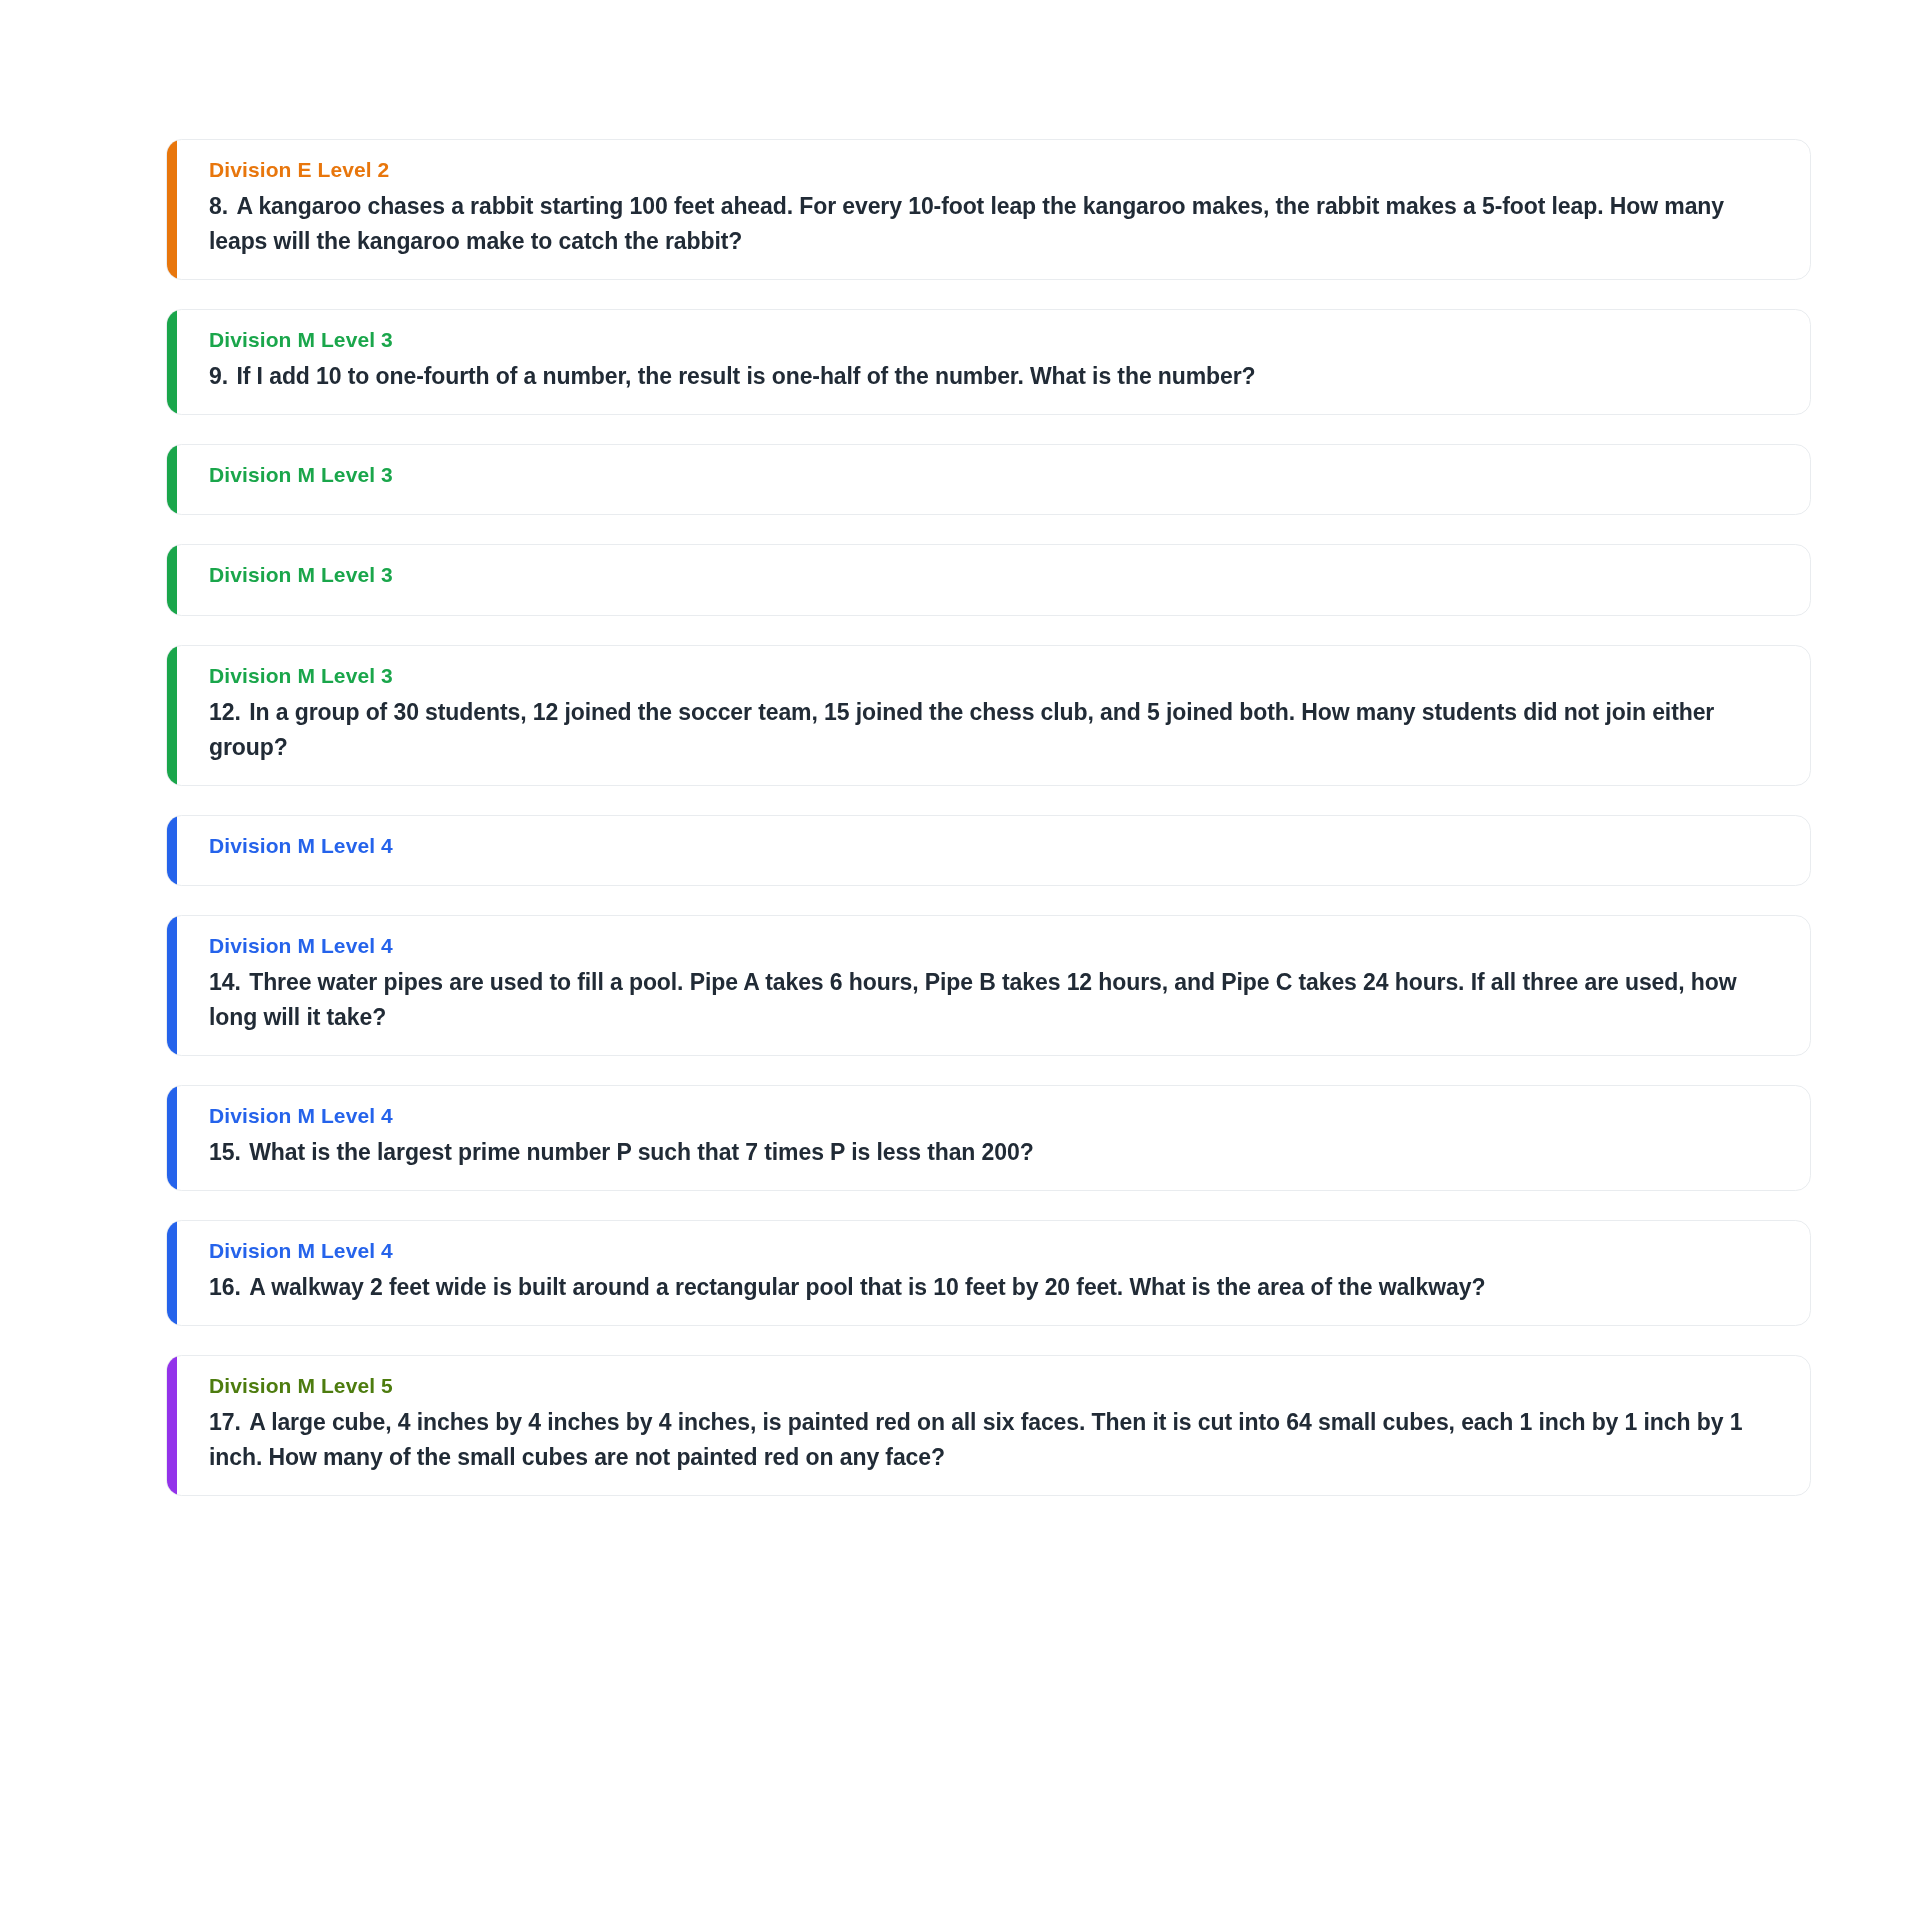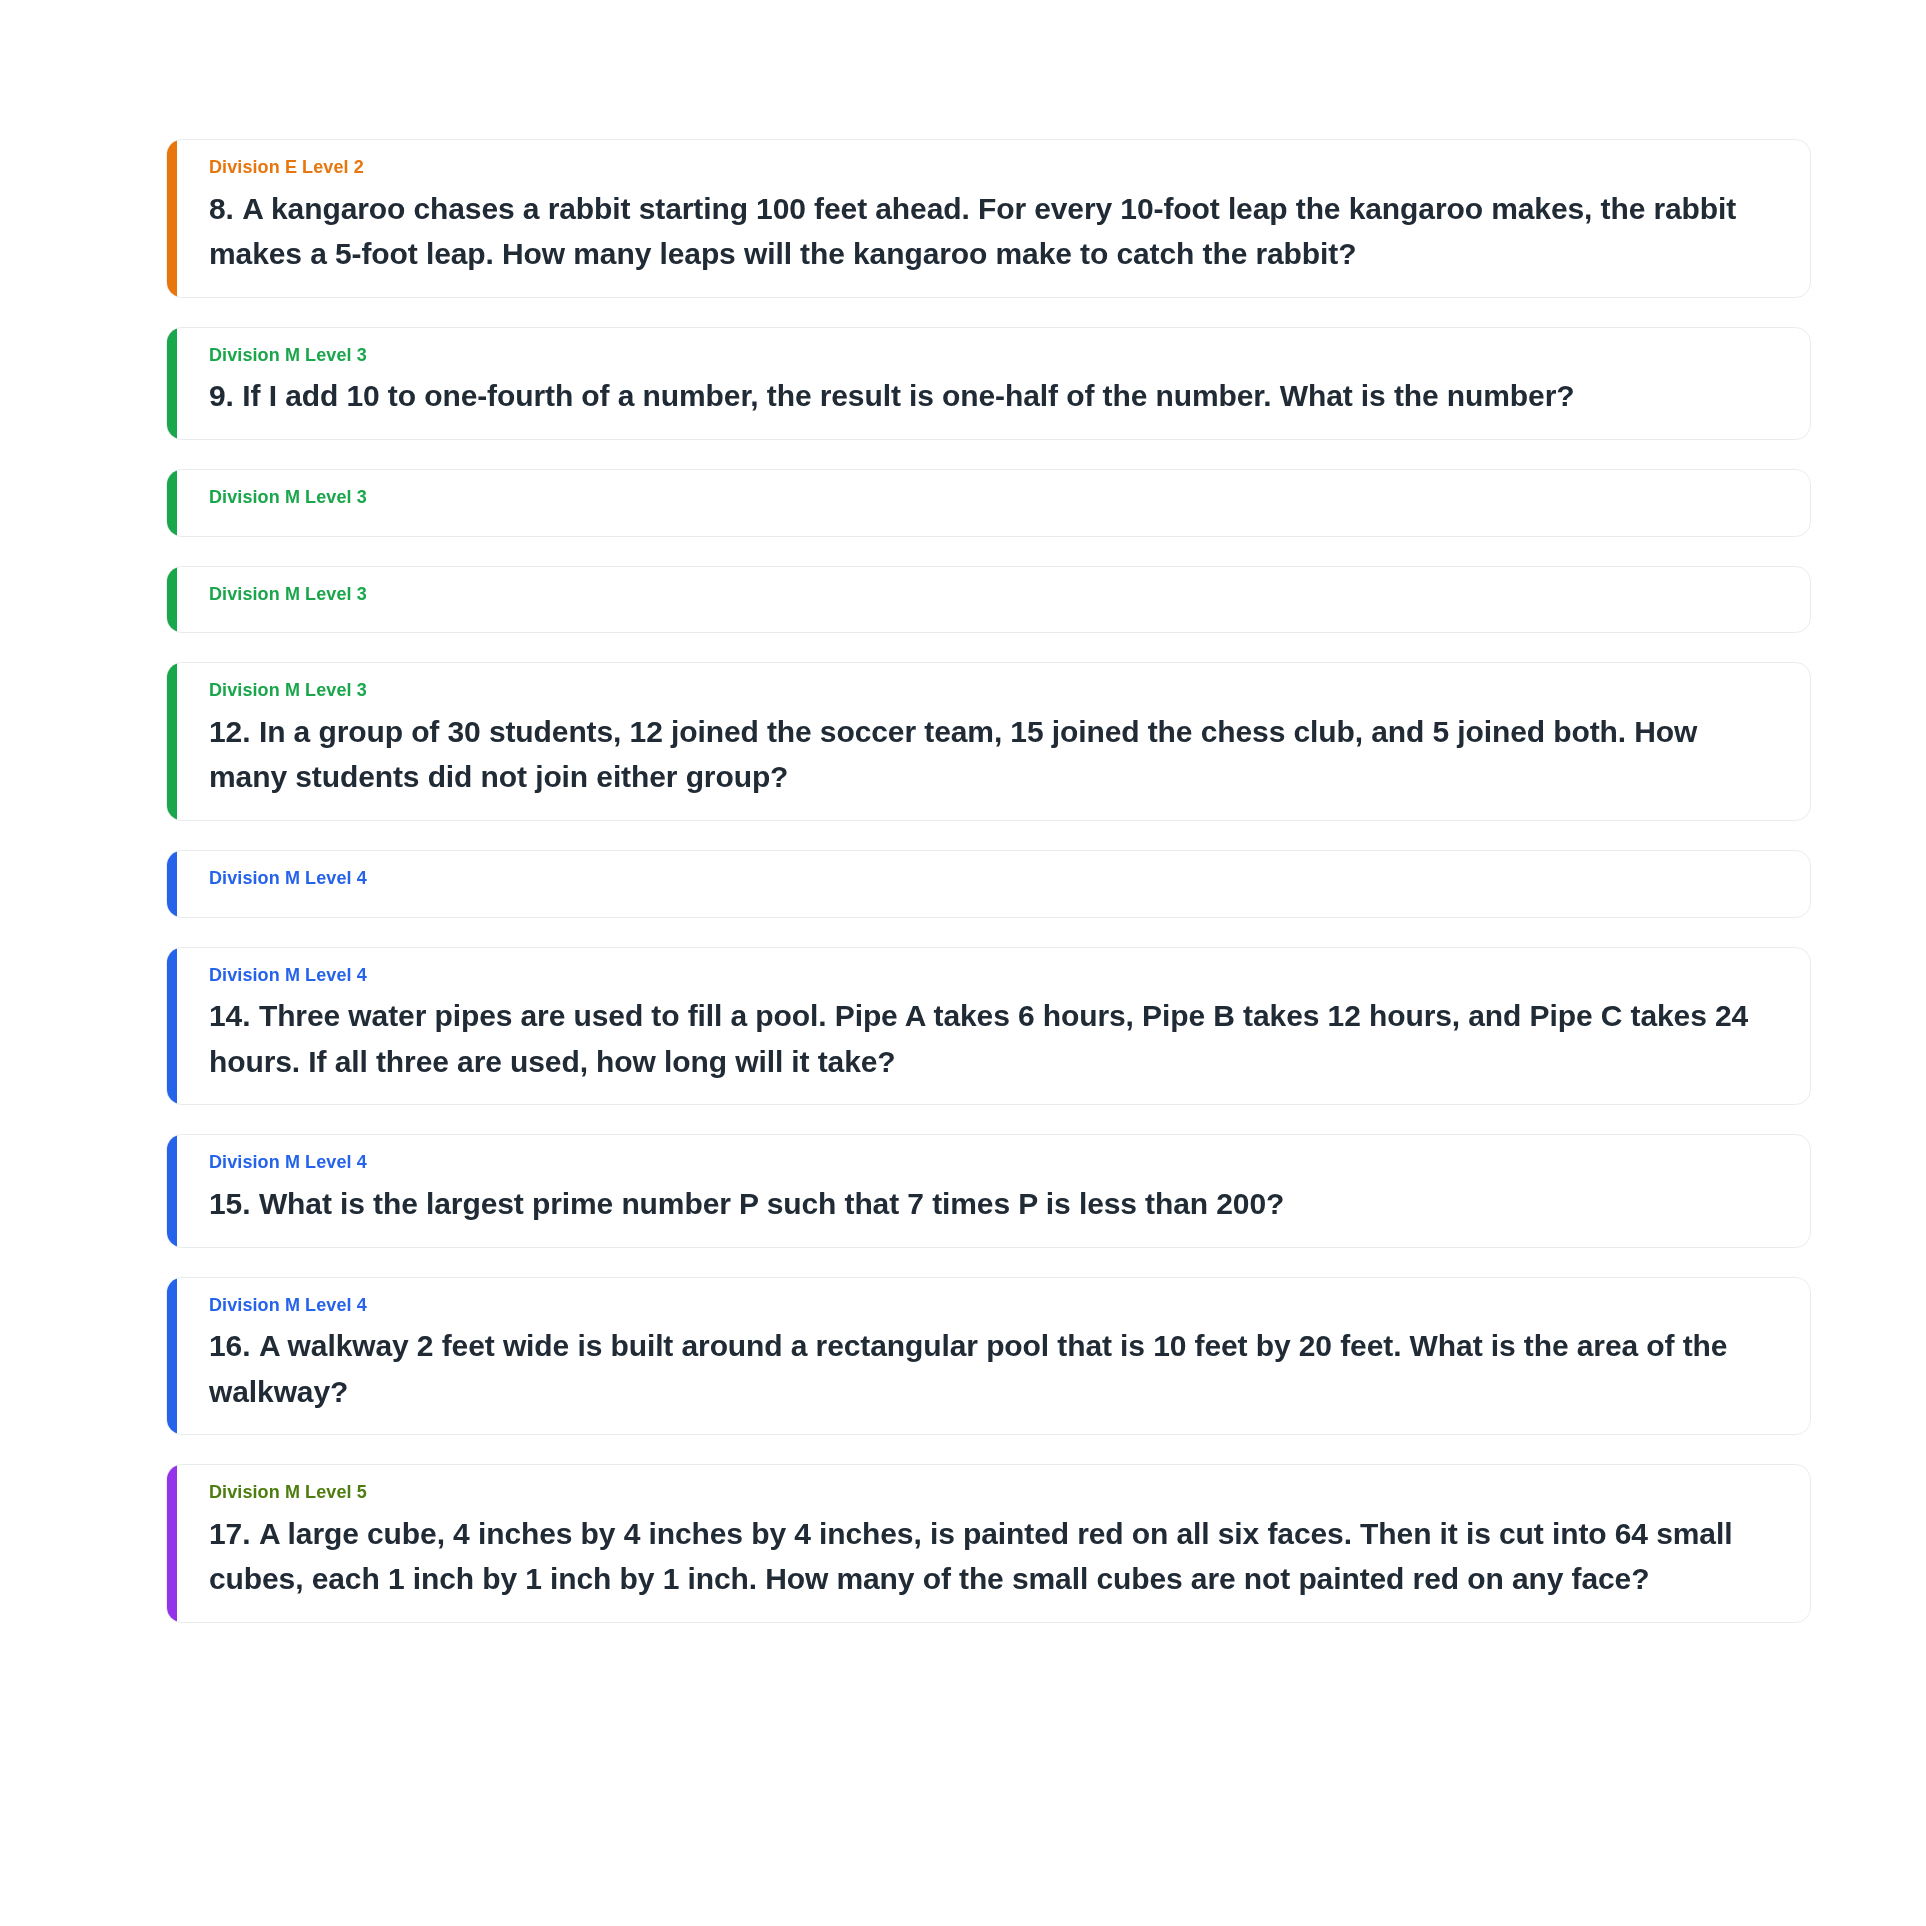--- a/index.html
+++ b/index.html
@@ -36,28 +36,28 @@
   .card .accent {
     position: absolute;
     left: 0;
     top: 0;
     bottom: 0;
     width: 10px;
     border-top-left-radius: 14px;
     border-bottom-left-radius: 14px;
   }
   .meta {
-    font-size: 18px;
+    font-size: 21px;
     font-weight: bold;
     letter-spacing: 0.1px;
     margin: 0 0 7px 0;
     line-height: 1.2;
   }
   .qtext {
-    font-size: 30px;
+    font-size: 23px;
     font-weight: bold;
     color: #212b36;
     line-height: 1.52;
     margin: 0;
     letter-spacing: -0.1px;
   }
   .qtext .qnum {
     margin-right: 8.5px;
   }
 </style>

